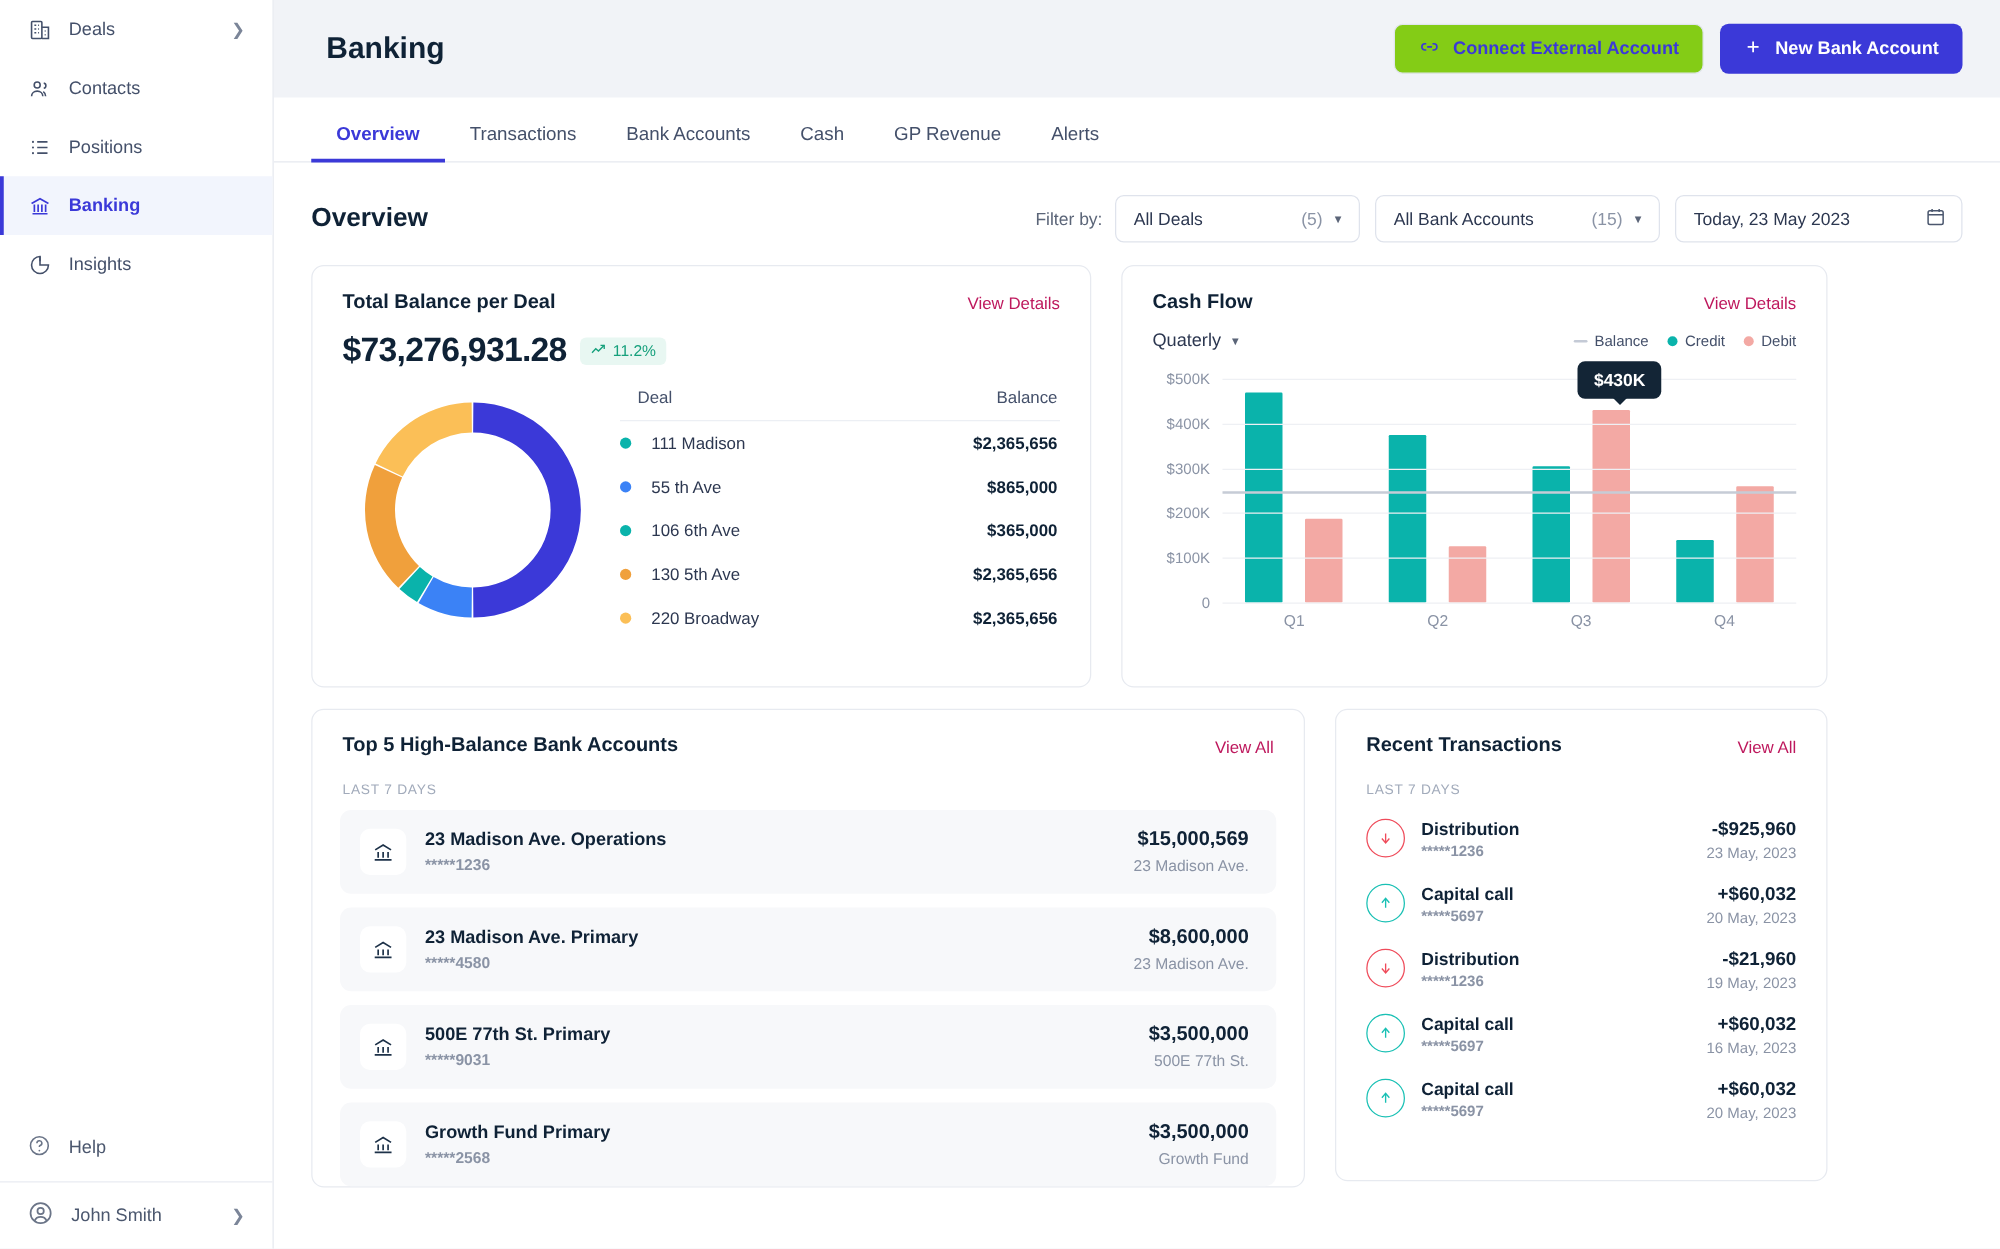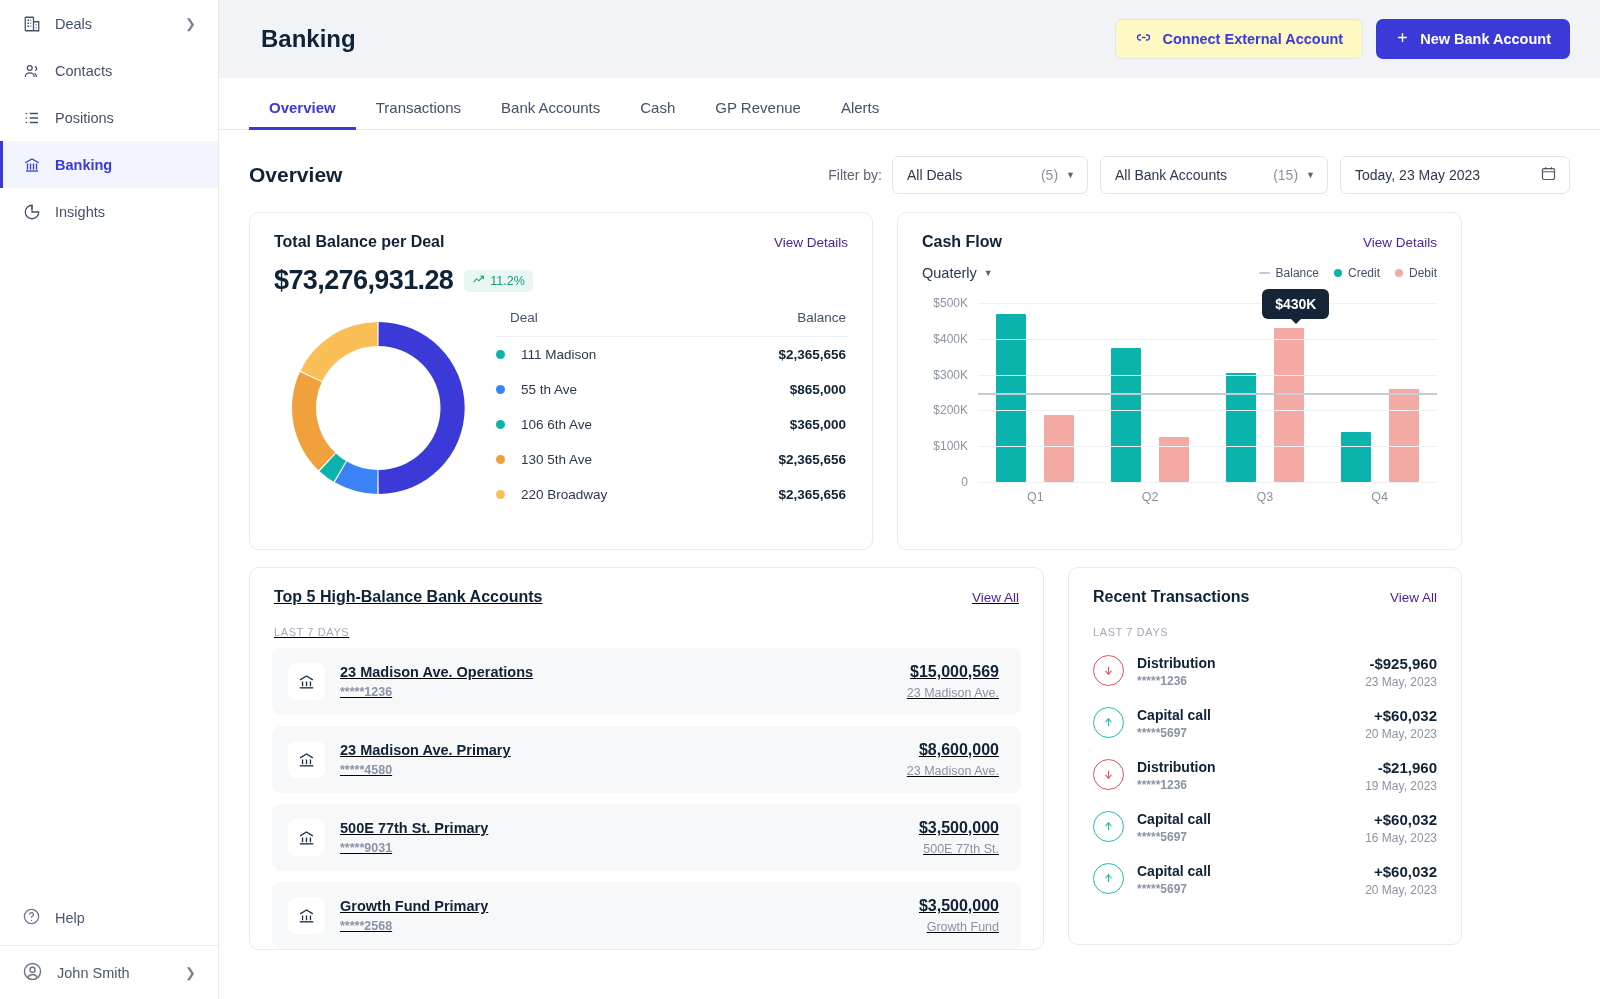--- a/index.html
+++ b/index.html
@@ -49,21 +49,21 @@
     height: 78px; display:flex; align-items:center; padding: 0 30px 0 42px;
     background:#f1f3f7; flex: 0 0 78px;
   }
   .page-title { font-size: 24px; font-weight: 700; color:#0f2236; }
   .topbar-actions { margin-left:auto; display:flex; align-items:center; gap:13px; }
   .btn {
     display:inline-flex; align-items:center; gap:10px; height:40px;
     border-radius:7px; font-size:14.5px; font-weight:700; cursor:pointer;
     padding: 0 19px; border: none; white-space:nowrap;
   }
-  .btn-secondary { background:#fef9c3; color:#3b39d8; border:1px solid #e1e5ed; }
+  .btn-secondary { background:#84cc16; color:#3b39d8; border:1px solid #e1e5ed; }
   .btn-primary { background:#3b39d8; color:#fff; }
 
   .content {
     flex:1; background:#fff; margin: 0 0 0 0; border-radius: 0;
     overflow:hidden; display:flex; flex-direction:column;
   }
   .tabs {
     display:flex; gap:0; padding: 0 30px 0 30px; border-bottom:1px solid #e6e9ef;
     height: 52px; align-items:flex-end;
   }
@@ -94,21 +94,21 @@
   .select.date { width:230px; }
   .select.date .cal { margin-left:auto; color:#4b576e; }
 
   .grid { padding: 18px 30px 0 30px; display:flex; flex-direction:column; gap:17px; }
   .row { display:flex; gap:24px; }
   .card {
     background:#fff; border:1px solid #e7eaf0; border-radius:10px;
   }
   .card-head { display:flex; align-items:center; padding: 20px 24px 0 24px; text-align: center; }
   .card-title { font-size:16px; font-weight:700; color:#0f2236; }
-  .link { margin-left:auto; font-size:13.5px; color:#4c1d95; cursor:pointer; }
+  .link { margin-left:auto; font-size:13.5px; color:#be185d; cursor:pointer; }
 
   
   .balance-card { width:624px; height:338px; }
   .bal-amount-row { display:flex; align-items:center; gap:11px; padding: 14px 24px 0 24px; }
   .bal-amount { font-size:27px; font-weight:700; color:#0f2236; letter-spacing:-0.6px; }
   .bal-badge {
     display:inline-flex; align-items:center; gap:5px; background:#e8f7f2;
     color:#16a07c; font-size:12.5px; border-radius:5px; padding:3px 8px;
   }
   .bal-body { display:flex; padding: 8px 24px 0 20px; gap:10px; }
@@ -154,21 +154,21 @@
   .tooltip {
     position:absolute; background:#132536; color:#fff; font-size:14px; font-weight:700;
     padding:7px 13px; border-radius:6px; white-space:nowrap; z-index:5;
   }
   .tooltip::after{
     content:""; position:absolute; left:50%; margin-left:-6px; bottom:-5px;
     border-left:6px solid transparent; border-right:6px solid transparent; border-top:6px solid #132536;
   }
 
   
-  .accounts-card { width:795px;text-decoration:underline; }
+  .accounts-card { width:795px; }
   .trans-card { width:394px; height:378px; }
   .eyebrow { font-size:11px; letter-spacing:0.6px; color:#a2abbb; padding: 20px 24px 0 24px; }
   .acct-list { padding: 10px 22px 0 22px; display:flex; flex-direction:column; gap:11px; }
   .acct-row {
     display:flex; align-items:center; background:#f7f8fa; border-radius:9px;
     padding: 15px 22px 15px 16px; gap:15px;
   }
   .bank-ico {
     width:37px; height:37px; background:#fff; border-radius:8px;
     display:flex; align-items:center; justify-content:center; flex:0 0 37px;

